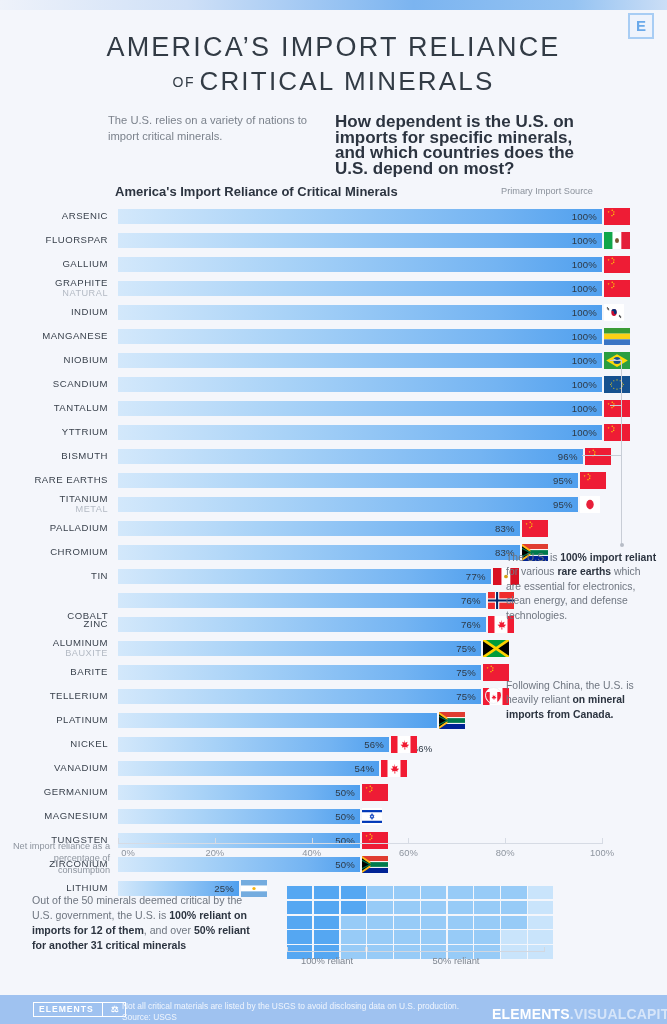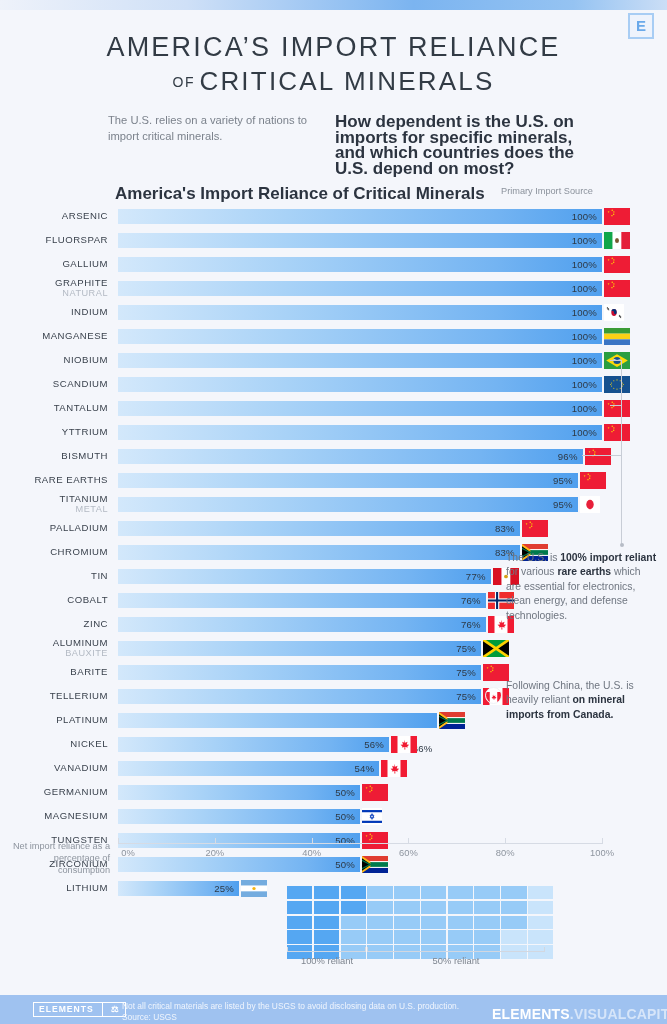--- a/index.html
+++ b/index.html
@@ -52,21 +52,21 @@
     font-size: 11.2px; line-height: 16px; color: #7b828c;
   }
   .intro-right {
     position: absolute; top: 114px; left: 335px; width: 268px;
     font-size: 17px; line-height: 15.5px; color: #2c3440; font-weight: bold;
   }
 
   
   .chart-title {
     position: absolute; top: 184px; left: 115px;
-    font-size: 17px; font-weight: bold; color: #2c3440;
+    font-size: 13px; font-weight: bold; color: #2c3440;
   }
   .chart-source-hd {
     position: absolute; top: 186px; left: 501px;
     font-size: 9.2px; color: #8b929c;
   }
 
   #rows { position: absolute; top: 205px; left: 0; width: 667px; }
 
   .row { position: relative; height: 24px; }
   .row-label {
@@ -465,21 +465,21 @@
         <div class="flag" title="Peru" style="left: 492.68px;">
           <svg viewBox="0 0 30 20" preserveAspectRatio="none">
             <rect width="10" height="20" fill="#d91023"></rect>
        <rect x="10" width="10" height="20" fill="#fff"></rect>
             <rect x="20" width="10" height="20" fill="#d91023"></rect>
        <circle cx="15" cy="10" r="2.2" fill="#d4a017"></circle>
           </svg>
         </div>
       </div>
       <div class="row">
-        <div class="row-label" style="top: 5px;"><span>COBALT</span></div>
+        <div class="row-label" style="top: 21px;"><span>COBALT</span></div>
         <div class="bar-track">
           <div class="bar" style="width: 367.84px;"></div>
         </div>
         <div class="bar-val" style="left: 439.84px; width: 46px;">76%</div>
         <div class="flag" title="Norway" style="left: 487.84px;">
           <svg viewBox="0 0 30 20" preserveAspectRatio="none">
             <rect width="30" height="20" fill="#ef2b2d"></rect>
        <rect x="8" width="5" height="20" fill="#fff"></rect>
             <rect y="7.5" width="30" height="5" fill="#fff"></rect>
        <rect x="9.3" width="2.4" height="20" fill="#002868"></rect>
@@ -715,20 +715,21 @@
   <div class="maple-badge" style="top:687px; left:485px;">
     <svg viewBox="0 0 30 20" preserveAspectRatio="none">
       <rect width="30" height="20" fill="#fff"></rect>
       <rect x="0" y="0" width="7.5" height="20" fill="#f11b33"></rect>
       <rect x="22.5" y="0" width="7.5" height="20" fill="#f11b33"></rect>
       <path d="M15 4.5 l1.5 3.4 2.6-1 -1 3.2 2.9 .3 -2.2 1.9 .7 1.1 -3.1-.5 .2 3.1 -1.2 0 .2-3.1 -3.1 .5 .7-1.1 -2.2-1.9 2.9-.3 -1-3.2 2.6 1z" fill="#f11b33"></path>
     </svg>
   </div>
   <div class="callout" style="top:679px; left:506px; width:152px;">Following China, the U.S. is heavily reliant <b>on mineral imports from Canada.</b></div>
 
+  <div class="bottom-text">Out of the 50 minerals deemed critical by the U.S. government, the U.S. is <b>100% reliant on imports for 12 of them</b>, and over <b>50% reliant for another 31 critical minerals</b></div>
   <div id="grid">
       <div class="g100"></div>
       <div class="g100"></div>
       <div class="g100"></div>
       <div class="g50"></div>
       <div class="g50"></div>
       <div class="g50"></div>
       <div class="g50"></div>
       <div class="g50"></div>
       <div class="g50"></div>

